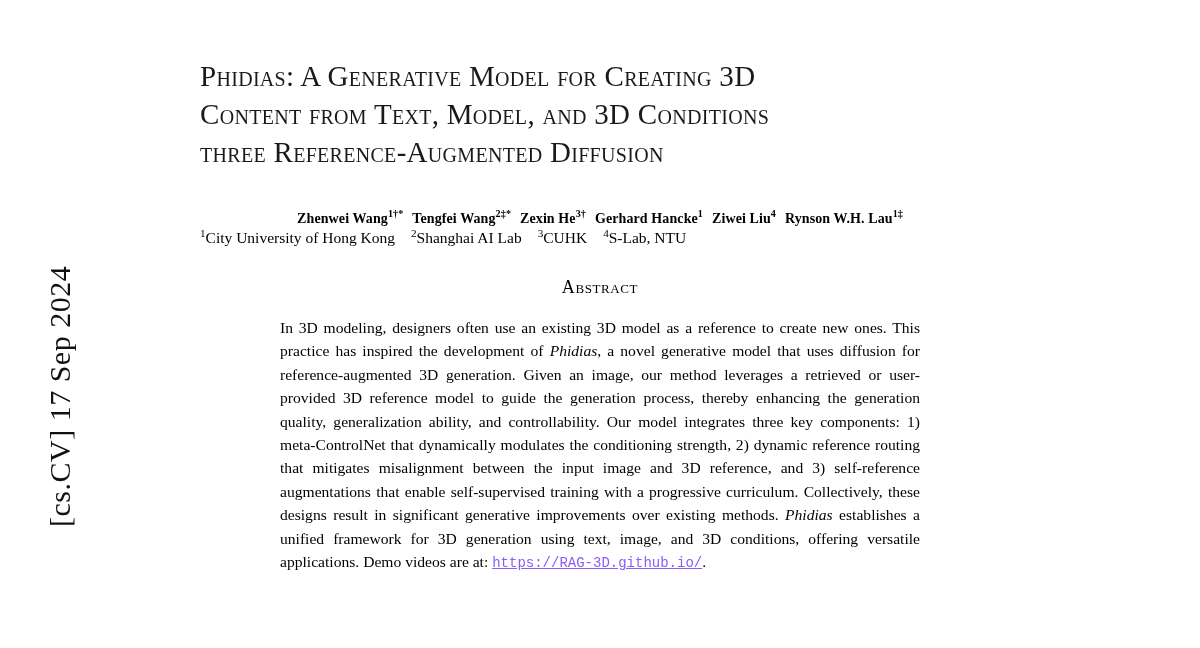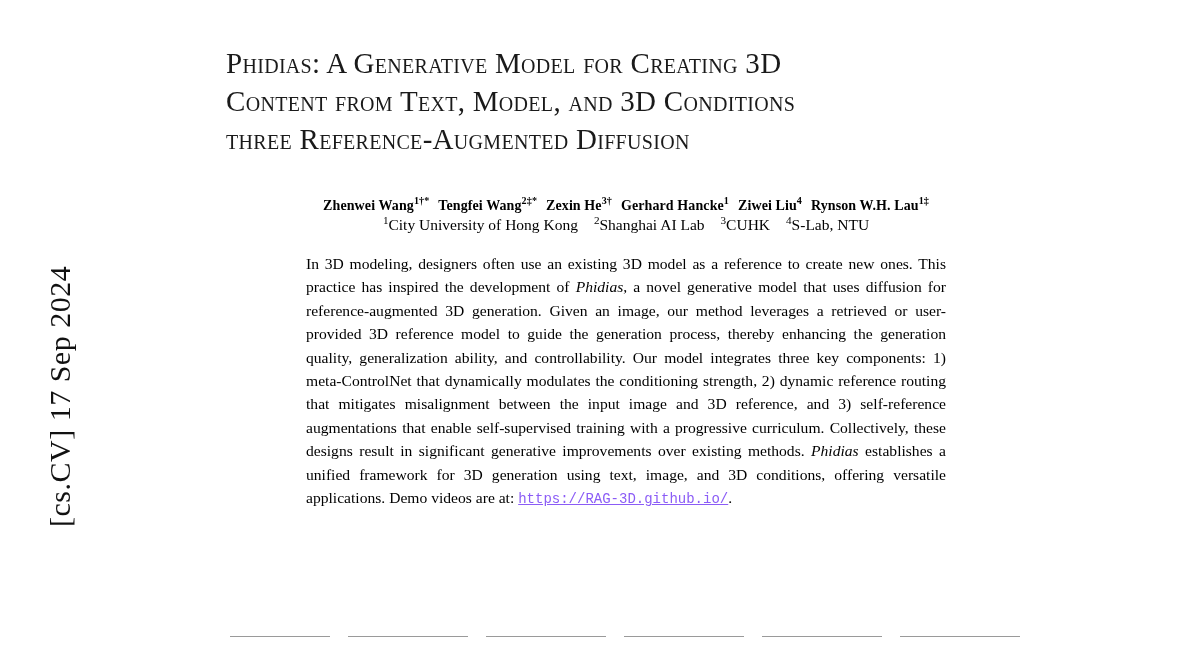--- a/index.html
+++ b/index.html
@@ -35,24 +35,23 @@
     font-family: "Liberation Serif", serif;
     font-size: 30px;
     letter-spacing: 0.5px;
     color: #111111;
     white-space: nowrap;
   }
 
   .page {
     position: absolute;
     left: 200px;
-    top: 0;
+    top: 13px;
     width: 800px;
     height: 468px;
-    margin-left: 26px;
   }
 
   .title {
     margin-top: 44px;
     font-size: 29px;
     line-height: 38px;
     font-family: "Liberation Serif", serif;
     font-variant: small-caps;
     letter-spacing: 0.3px;
     color: #1a1a1a;
@@ -63,21 +62,21 @@
   .authors {
     margin-top: 40px;
     text-align: center;
     font-size: 14px;
     font-weight: bold;
     letter-spacing: 0.1px;
   }
   .authors .sep { display: inline-block; width: 9px; }
   .affils {
     margin-top: 2px;
-    text-align: center;
+    text-align: left;
     font-size: 15.5px;
   }
   .affils .gap { display: inline-block; width: 16px; }
   sup { font-size: 0.72em; vertical-align: super; line-height: 0; font-weight: normal; }
   .authors sup { font-weight: bold; }
 
   .abstract-head {
     margin-top: 30px;
     text-align: center;
     font-size: 18px;
@@ -137,20 +136,21 @@
   </div>
 
   <div class="authors">
     <span><span>Zhenwei Wang</span><sup>1†*</sup></span><span class="sep"></span><span><span>Tengfei Wang</span><sup>2‡*</sup></span><span class="sep"></span><span><span>Zexin He</span><sup>3†</sup></span><span class="sep"></span><span><span>Gerhard Hancke</span><sup>1</sup></span><span class="sep"></span><span><span>Ziwei Liu</span><sup>4</sup></span><span class="sep"></span><span><span>Rynson W.H. Lau</span><sup>1‡</sup></span>
   </div>
 
   <div class="affils">
     <span><sup>1</sup><span>City University of Hong Kong</span></span><span class="gap"></span><span><sup>2</sup><span>Shanghai AI Lab</span></span><span class="gap"></span><span><sup>3</sup><span>CUHK</span></span><span class="gap"></span><span><sup>4</sup><span>S-Lab, NTU</span></span>
   </div>
 
+  <div class="abstract-head">Abstract</div>
 
   <div class="abstract-body">
     <span>In 3D modeling, designers often use an existing 3D model as a reference to create new ones. This practice has inspired the development of </span><em>Phidias</em><span>, a novel generative model that uses diffusion for reference-augmented 3D generation. Given an image, our method leverages a retrieved or user-provided 3D reference model to guide the generation process, thereby enhancing the generation quality, generalization ability, and controllability. Our model integrates three key components: 1) meta-ControlNet that dynamically modulates the conditioning strength, 2) dynamic reference routing that mitigates misalignment between the input image and 3D reference, and 3) self-reference augmentations that enable self-supervised training with a progressive curriculum. Collectively, these designs result in significant generative improvements over existing methods. </span><em>Phidias</em><span> establishes a unified framework for 3D generation using text, image, and 3D conditions, offering versatile applications. Demo videos are at: </span><a class="url" href="#">https://RAG-3D.github.io/</a><span>.</span>
   </div>
 
   <div class="rule-row">
     <div class="rule-seg seg1"></div>
     <div class="rule-seg seg2"></div>
     <div class="rule-seg seg3"></div>
     <div class="rule-seg seg4"></div>

